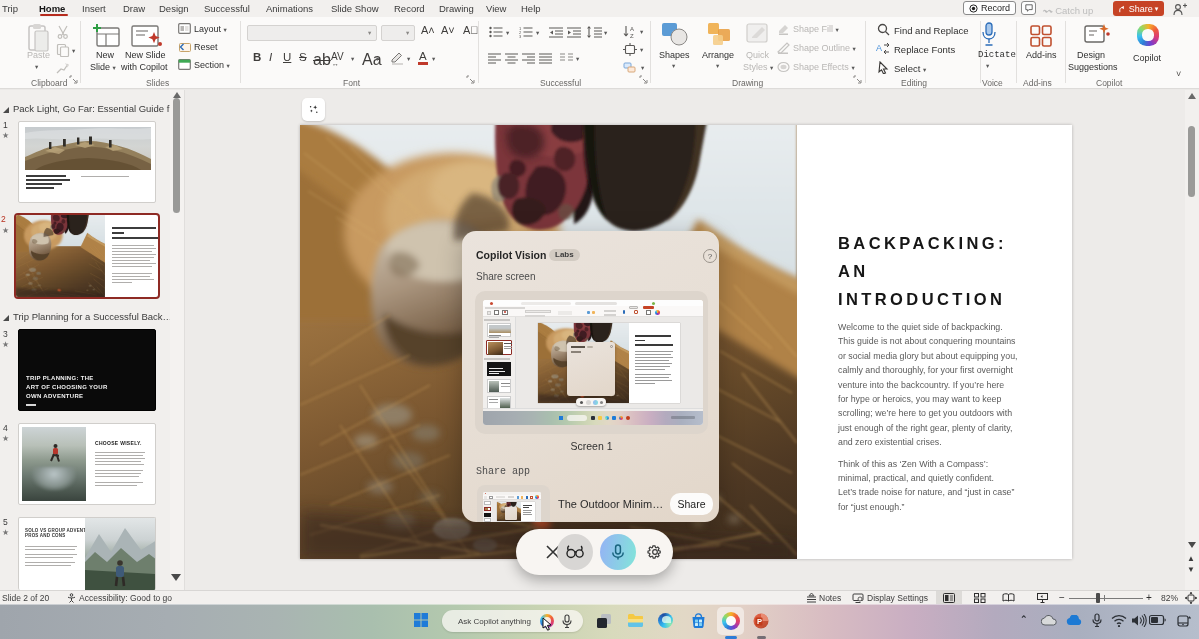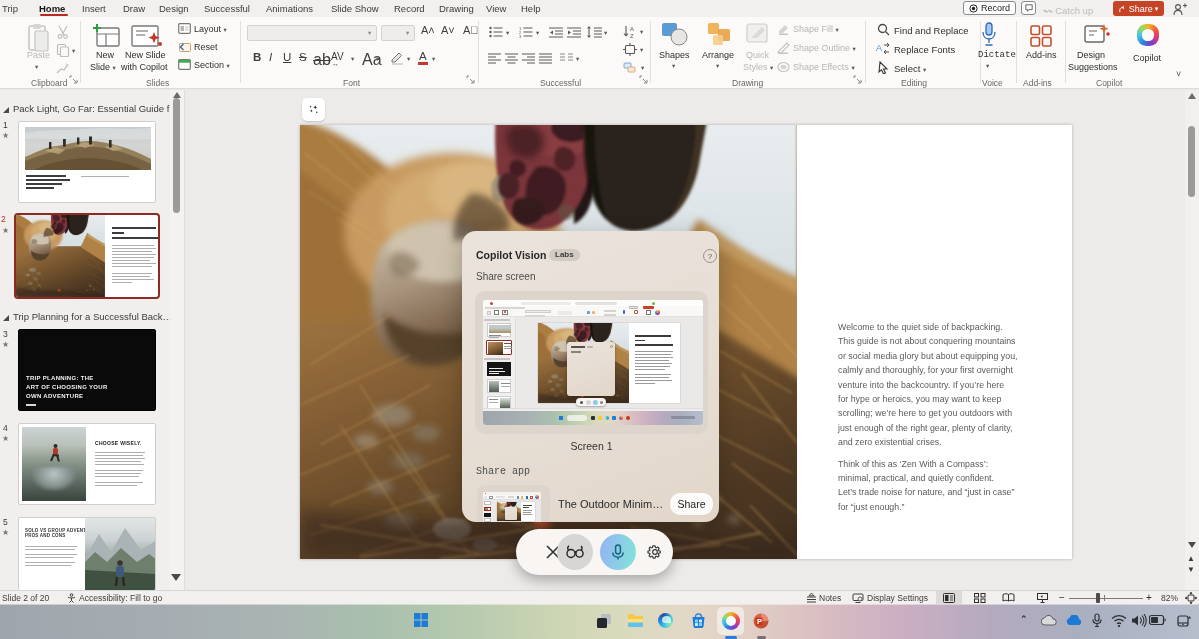--- a/index.html
+++ b/index.html
@@ -706,20 +706,21 @@
           <path d="M250 432 L420 420"></path>
           <path d="M330 434 L460 408"></path>
           <path d="M210 396 L330 430"></path>
       </g>
       <ellipse cx="152" cy="404" rx="19" ry="11" fill="#8d8373" opacity=".85" filter="url(#b1)"></ellipse>
       <ellipse cx="185" cy="420" rx="12" ry="7" fill="#756b5c" opacity=".8" filter="url(#b1)"></ellipse>
 
       <path d="M0 386 L497 418 L497 434 L0 434 Z" fill="#32241a" opacity=".55" filter="url(#b3)"></path>
     </svg>
   </div>
+  <div class="abs" style="left:538px;top:104px;width:230px;font-weight:bold;font-size:16.5px;letter-spacing:3.4px;color:#161616;line-height:28px;">BACKPACKING:<br>AN<br>INTRODUCTION</div>
   <div class="abs" style="left:538px;top:195px;width:190px;font-size:8.8px;line-height:14.4px;color:#5a5a5a;white-space:nowrap;">
     Welcome to the quiet side of backpacking.<br>This guide is not about conquering mountains<br>or social media glory but about equipping you,<br>calmly and thoroughly, for your first overnight<br>venture into the backcountry. If you’re here<br>for hype or heroics, you may want to keep<br>scrolling; we’re here to get you outdoors with<br>just enough of the right gear, plenty of clarity,<br>and zero existential crises.
     <div style="height:7px;"></div>
     Think of this as ‘Zen With a Compass’:<br>minimal, practical, and quietly confident.<br>Let’s trade noise for nature, and “just in case”<br>for “just enough.”
   </div>
 </div>
 
 <div class="abs" id="dialog" style="left:462px;top:231px;width:257px;height:291px;border-radius:14px;background:linear-gradient(160deg,#eae3dc 0%,#e6ddd3 60%,#e2d6c9 100%);box-shadow:0 6px 24px rgba(0,0,0,.25);overflow:hidden;">
   <div class="abs" style="left:14px;top:18px;font-size:10.5px;font-weight:bold;color:#262626;white-space:nowrap;">Copilot Vision</div>
   <div class="abs" style="left:87px;top:17.5px;padding:1.5px 6px;background:#d2cbc2;border-radius:8px;font-size:8px;font-weight:bold;color:#3c3c3c;">Labs</div>
@@ -1144,21 +1145,21 @@
       <circle cx="10" cy="10" r="2.6" fill="none" stroke="#3a3a3a" stroke-width="1.3"></circle>
     </svg>
 </div>
 
 <div class="abs" id="statusbar" style="left:0;top:590px;width:1199px;height:14px;background:#f2f0ee;border-top:1px solid #d8d6d4;font-size:8.5px;color:#3c3c3c;">
   <div class="abs" style="left:2px;top:2px;">Slide 2 of 20</div>
   <svg class="abs" style="left:66px;top:2px;" width="11" height="10" viewBox="0 0 11 10">
       <circle cx="5.5" cy="2" r="1.3" fill="none" stroke="#3c3c3c" stroke-width="1"></circle>
       <path d="M2 4.2c2 1 5 1 7 0M5.5 5v2.5M5.5 7.5l-2 2M5.5 7.5l2 2" fill="none" stroke="#3c3c3c" stroke-width="1"></path>
     </svg>
-  <div class="abs" style="left:79px;top:2px;">Accessibility: Fill to go</div>
+  <div class="abs" style="left:79px;top:2px;">Accessibility: Good to go</div>
   <svg class="abs" style="left:806px;top:2px;" width="11" height="10" viewBox="0 0 11 10">
       <path d="M1 4h9M1 6.5h9M1 9h9" stroke="#3c3c3c" stroke-width="1"></path>
       <path d="M5.5 0l2.5 2.8h-5z" fill="none" stroke="#3c3c3c" stroke-width=".9"></path>
     </svg>
   <div class="abs" style="left:819px;top:2px;">Notes</div>
   <svg class="abs" style="left:852px;top:2px;" width="12" height="10" viewBox="0 0 12 10">
       <rect x="1" y="1" width="10" height="6.5" rx="1" fill="none" stroke="#3c3c3c" stroke-width="1"></rect>
       <path d="M3.5 9.5h5" stroke="#3c3c3c" stroke-width="1"></path>
       <circle cx="8" cy="6" r="2" fill="#f2f0ee" stroke="#3c3c3c" stroke-width=".8"></circle>
     </svg>
@@ -1200,20 +1201,33 @@
 </div>
 
 <div class="abs" id="taskbar" style="left:0;top:604px;width:1199px;height:35px;background:linear-gradient(90deg,#9fa5ac 0%,#a6adb2 14%,#a9b4b2 23%,#a9bfae 31%,#b4c9ae 38%,#c8d3b2 45%,#d8dabc 51%,#e2d8c6 57%,#e2d0c6 62%,#d8bcc2 69%,#c9aec2 76%,#b3aabe 83%,#a9afbf 90%,#b6becc 100%);">
   <div class="abs" style="left:0;top:0;width:1199px;height:1px;background:rgba(255,255,255,.45);"></div>
   <svg class="abs" style="left:414px;top:9px;" width="14" height="14" viewBox="0 0 14 14">
       <rect x="0" y="0" width="6.5" height="6.5" fill="#1e7bd8"></rect>
       <rect x="7.5" y="0" width="6.5" height="6.5" fill="#1e7bd8"></rect>
       <rect x="0" y="7.5" width="6.5" height="6.5" fill="#1e7bd8"></rect>
       <rect x="7.5" y="7.5" width="6.5" height="6.5" fill="#1e7bd8"></rect>
     </svg>
+  <div class="abs" style="left:442px;top:6px;width:141px;height:22px;background:rgba(252,250,248,.72);border-radius:11px;box-shadow:0 1px 2px rgba(0,0,0,.12);">
+    <div class="abs" style="left:16px;top:7px;font-size:8px;color:#3f3f3f;white-space:nowrap;">Ask Copilot anything</div>
+    <div class="abs" style="left:98px;top:4px;width:14px;height:14px;border-radius:50%;background:conic-gradient(#f7b028,#ef5a3c,#d83a7c,#7a3ccc,#2e7cd6,#3ac1f0,#f7b028);"></div>
+    <div class="abs" style="left:101px;top:7px;width:8px;height:8px;border-radius:50%;background:rgba(252,250,248,.85);"></div>
+    <svg class="abs" style="left:119px;top:4px;" width="12" height="15" viewBox="0 0 12 15">
+        <rect x="4" y="1" width="4" height="7" rx="2" fill="none" stroke="#3a3a3a" stroke-width="1.1"></rect>
+        <path d="M2 6.5c0 2.6 1.7 4 4 4s4-1.4 4-4" fill="none" stroke="#3a3a3a" stroke-width="1.1"></path>
+        <path d="M6 10.5v2.5M4 13.5h4" stroke="#3a3a3a" stroke-width="1.1"></path>
+      </svg>
+    <svg class="abs" style="left:100px;top:7px;" width="11" height="14" viewBox="0 0 11 14">
+        <path d="M1 1l8 7-3.6.4 2 4-1.8.8-2-4L1 11z" fill="#fff" stroke="#111" stroke-width="1"></path>
+      </svg>
+  </div>
   <svg class="abs" style="left:597px;top:10px;" width="14" height="14" viewBox="0 0 14 14">
       <rect x="4" y="0" width="10" height="10" rx="1.5" fill="#b9bdc2"></rect>
       <rect x="0" y="4" width="10" height="10" rx="1.5" fill="#23272e"></rect>
     </svg>
   <svg class="abs" style="left:627px;top:9px;" width="16" height="15" viewBox="0 0 16 15">
       <path d="M1 2.5c0-.8.7-1.5 1.5-1.5h4l1.5 2H15c.6 0 1 .4 1 1v8.5c0 .8-.7 1.5-1.5 1.5h-12C1.7 14 1 13.3 1 12.5z" fill="#f5c944"></path>
       <path d="M1 6h15v6.5c0 .8-.7 1.5-1.5 1.5h-12C1.7 14 1 13.3 1 12.5z" fill="#fadf7e"></path>
       <path d="M1 9.5h15v3c0 .8-.7 1.5-1.5 1.5h-12C1.7 14 1 13.3 1 12.5z" fill="#62c3e8"></path>
     </svg>
   <div class="abs" style="left:658px;top:9px;width:15px;height:15px;border-radius:50%;background:conic-gradient(from 200deg,#35c1f1,#2a7fd4,#1f4ca0,#35c1f1,#8be8b0,#35c1f1);"></div>

